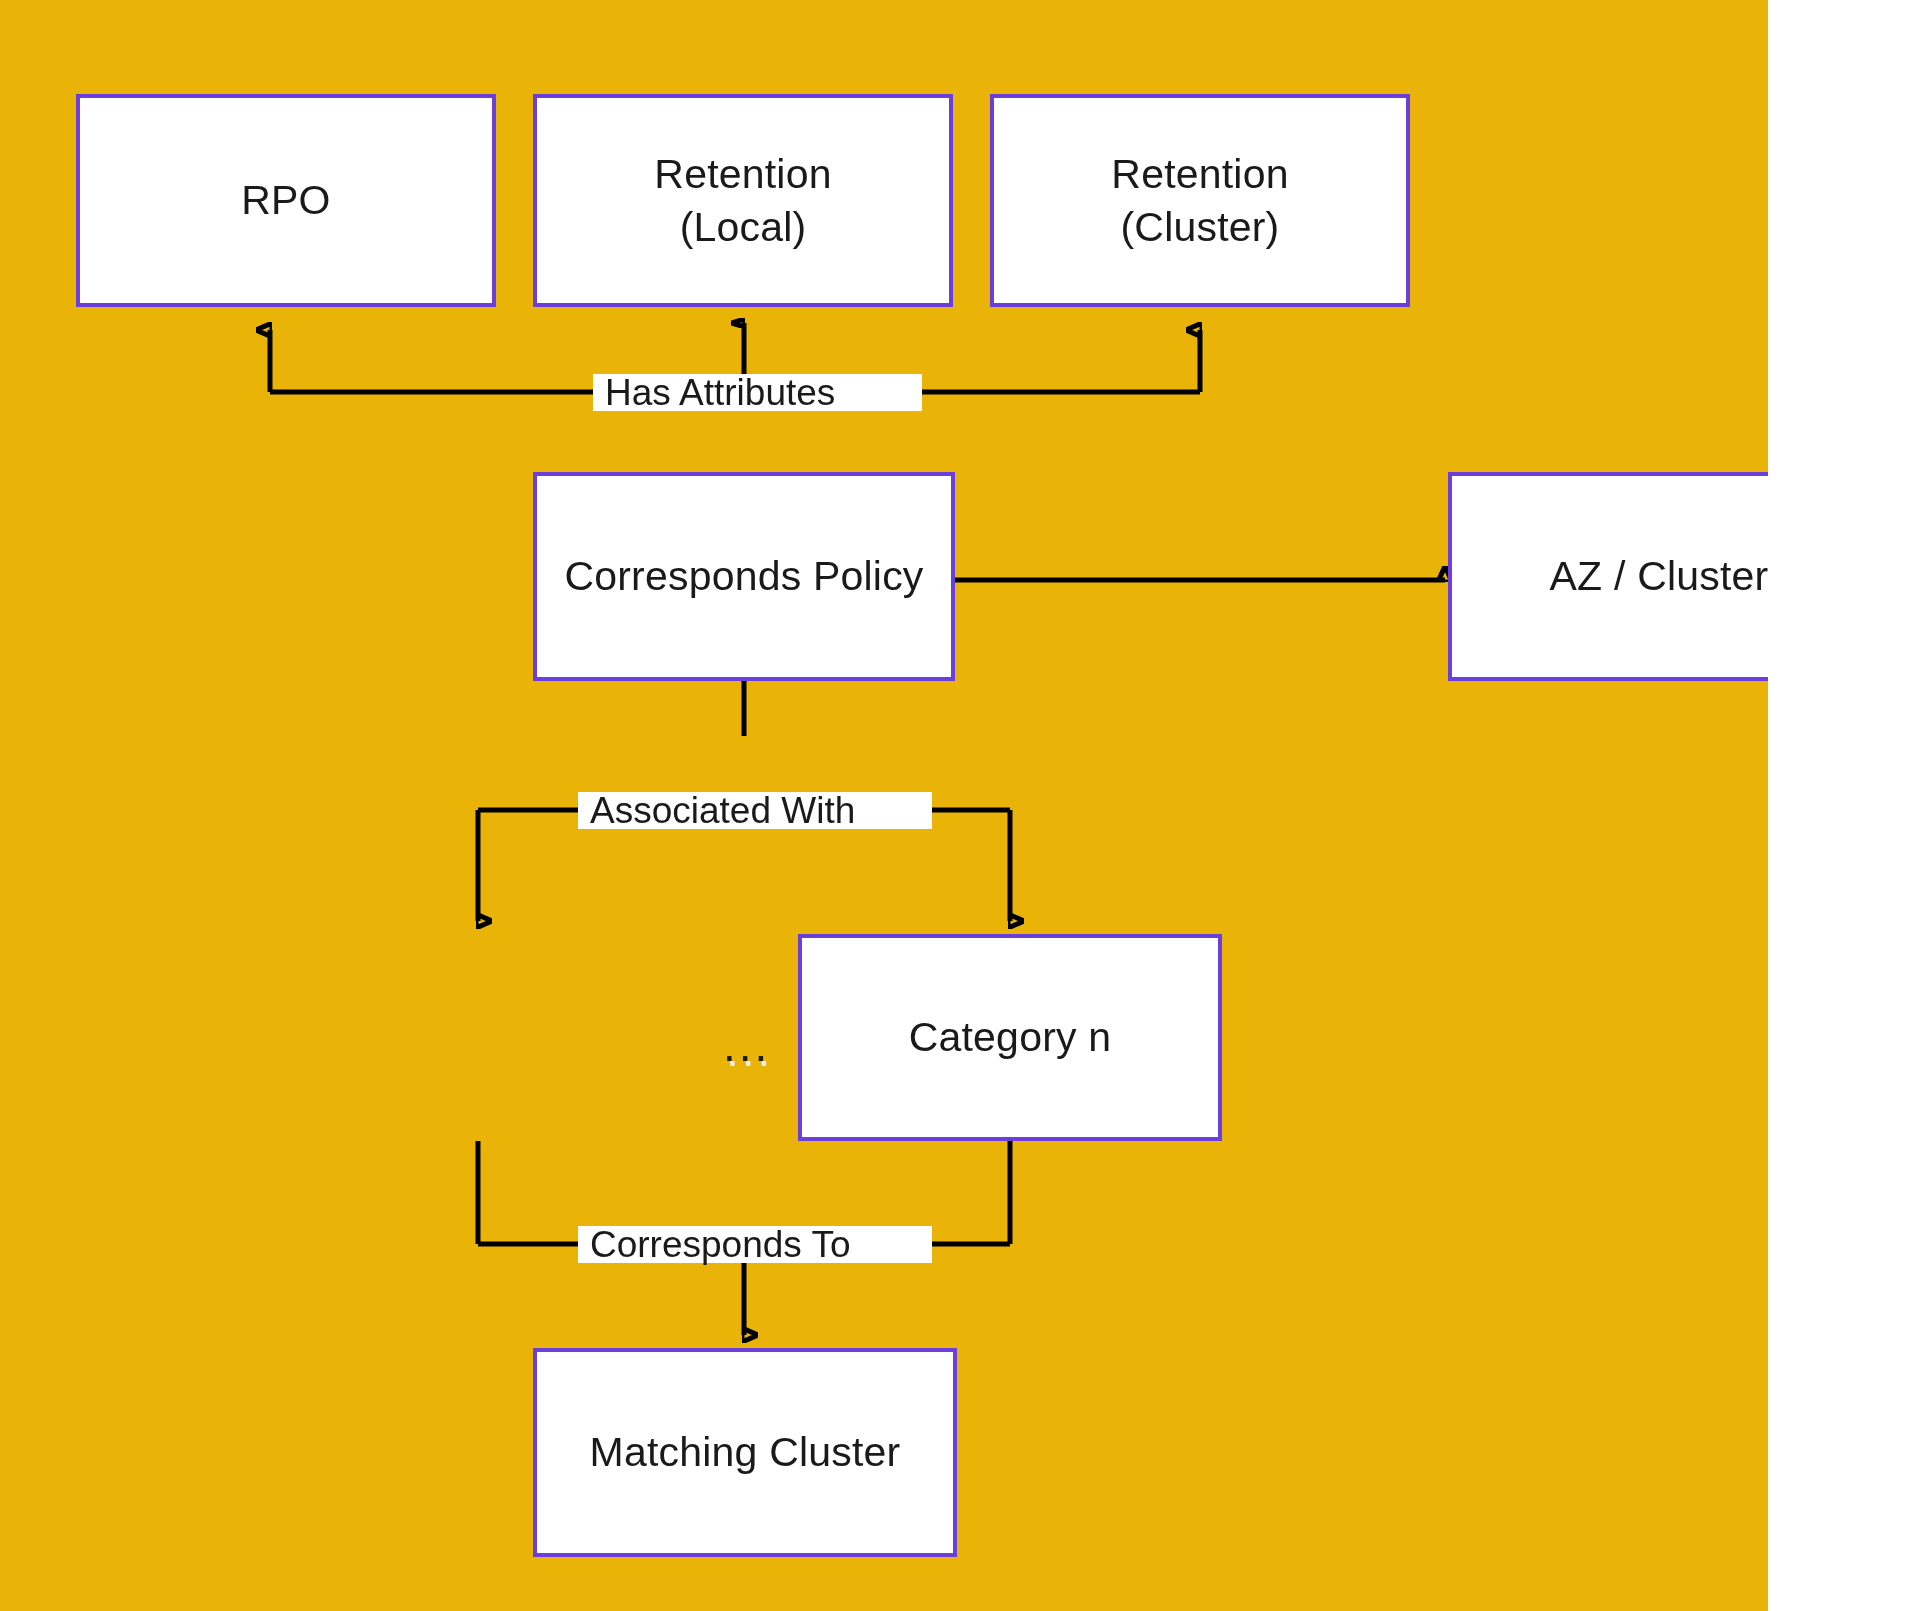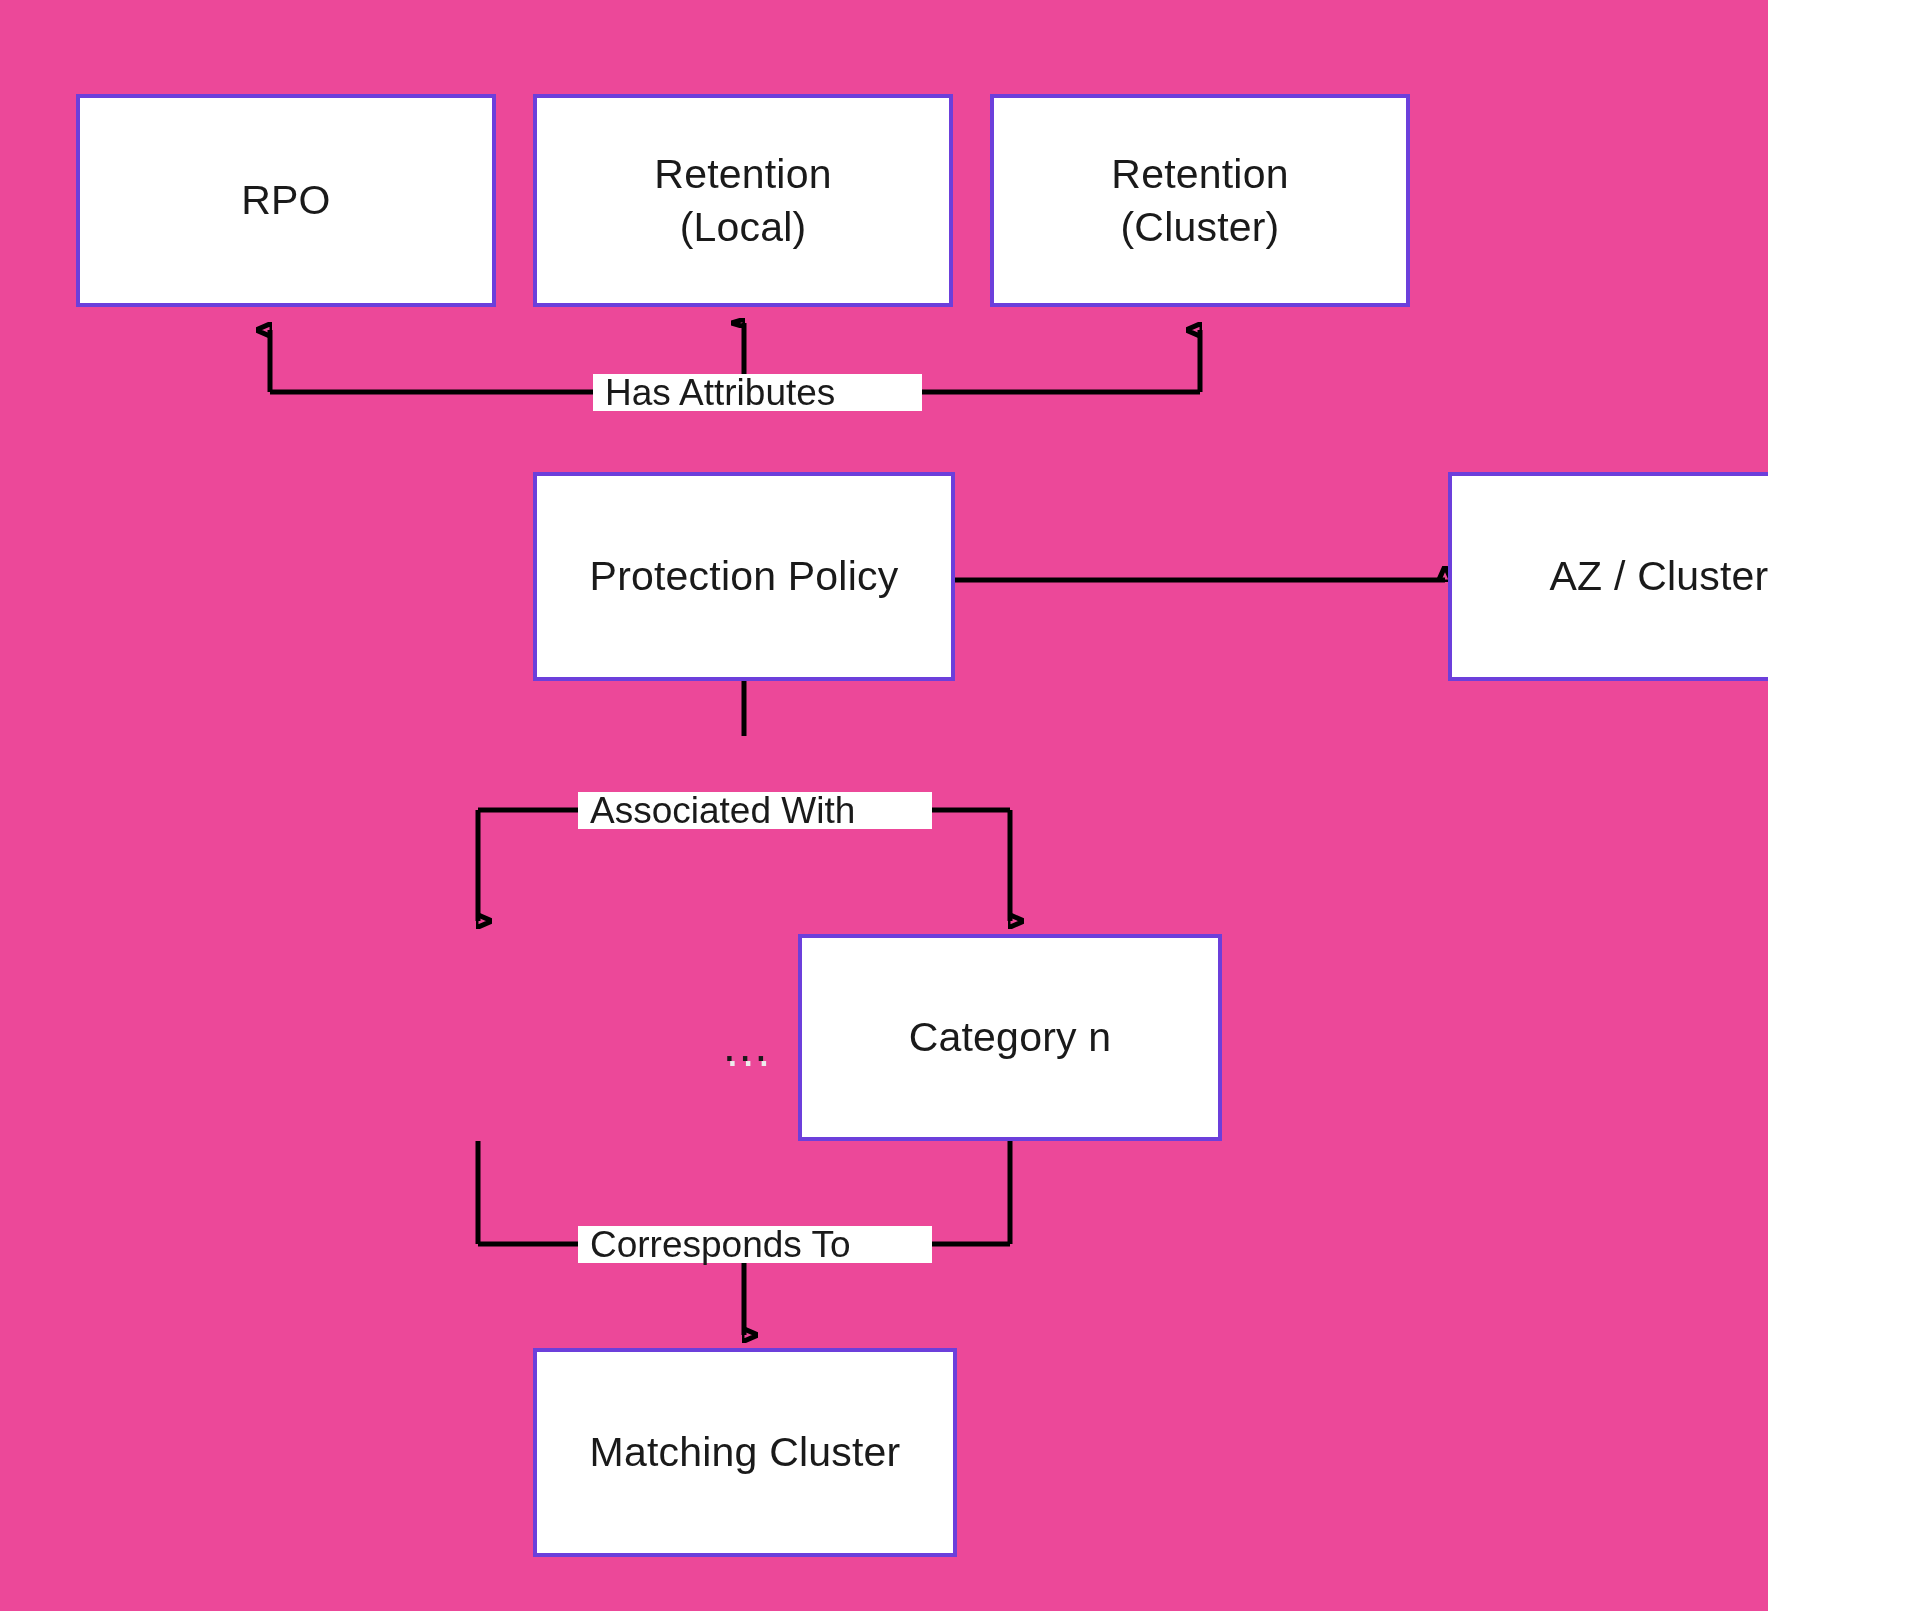--- a/index.html
+++ b/index.html
@@ -7,21 +7,21 @@
     padding: 0;
     background: #ffffff;
   }
   body {
     font-family: "Liberation Sans", sans-serif;
   }
   #canvas {
     position: relative;
     width: 1768px;
     height: 1611px;
-    background: #ec4899;
+    background: #eab308;
     overflow: hidden;
   }
   .node {
     position: absolute;
     box-sizing: border-box;
     border: 4px solid #6c3fdb;
     background: #ffffff;
     display: flex;
     align-items: center;
     justify-content: center;
@@ -131,21 +131,21 @@
   </div>
 
   <div class="node" style="left:990px; top:94px; width:420px; height:213px;">
     <div>
       <span>Retention</span>
       <span>(Cluster)</span>
     </div>
   </div>
 
   <div class="node" style="left:533px; top:472px; width:422px; height:209px;">
-    <span>Protection Policy</span>
+    <span>Corresponds Policy</span>
   </div>
 
   <div class="node" style="left:1448px; top:472px; width:422px; height:209px;">
     <span>AZ / Cluster</span>
   </div>
 
 
   <div class="node" style="left:798px; top:934px; width:424px; height:207px;">
     <span>Category n</span>
   </div>

